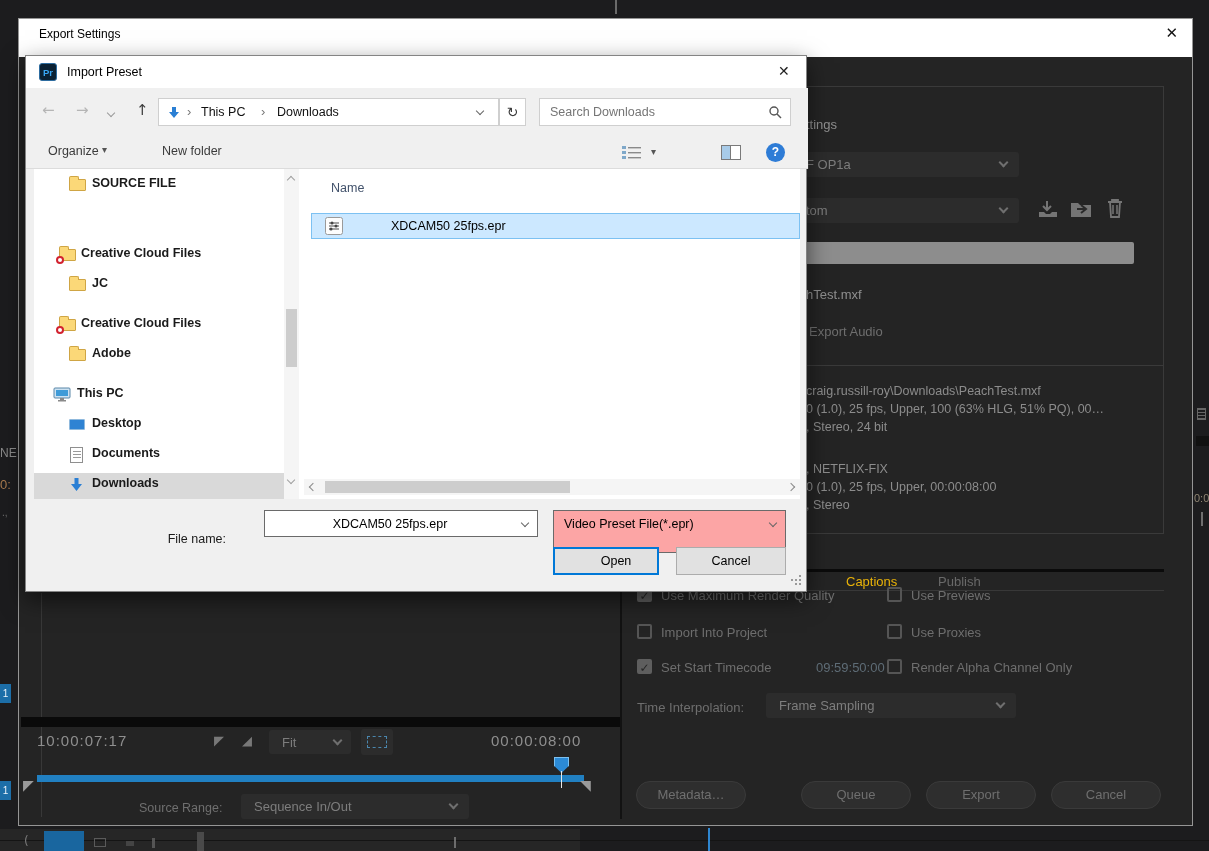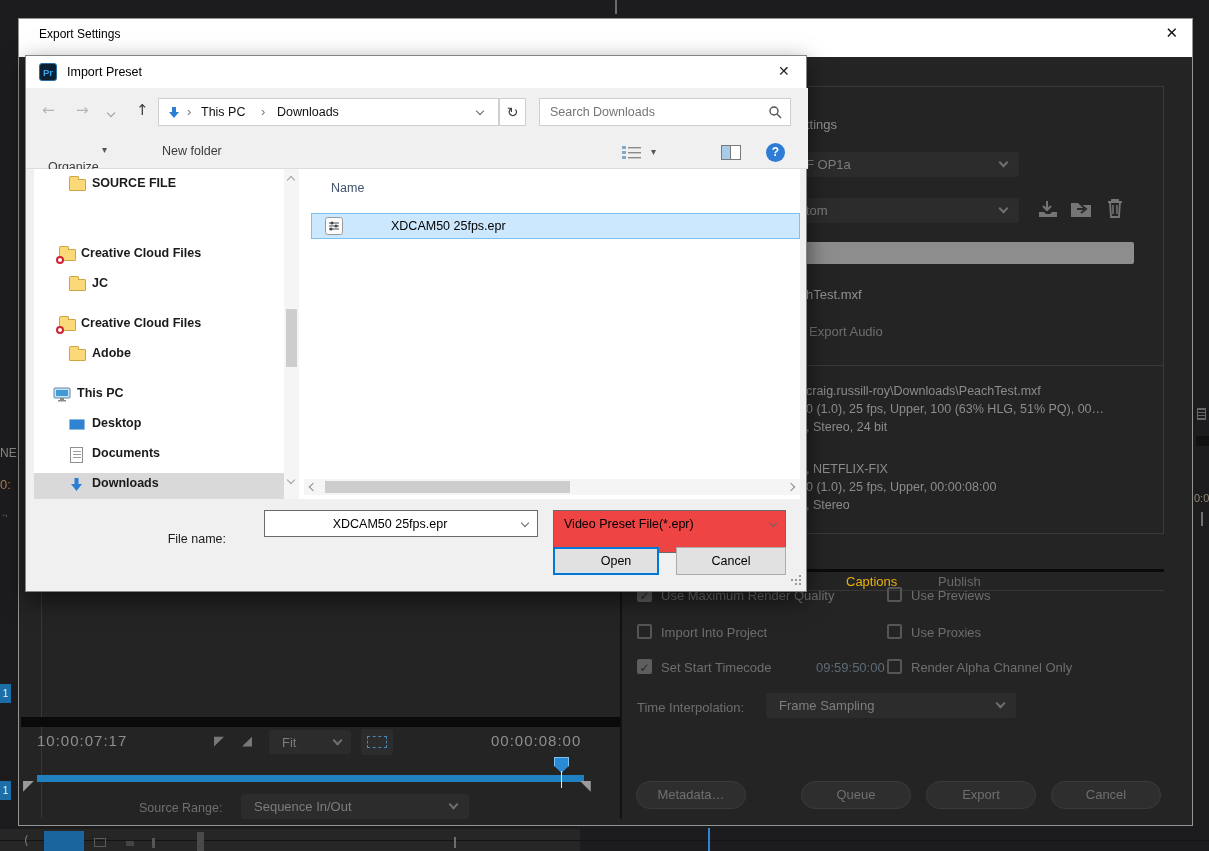--- a/index.html
+++ b/index.html
@@ -230,21 +230,21 @@
       <div class="box-w" style="left:513px;width:252px;">
         <span class="abs nw" style="left:10px;top:6px;font-size:12.5px;color:#757575;">Search Downloads</span>
         <svg class="abs" style="left:228px;top:6px;" width="14" height="14" viewBox="0 0 14 14">
           <circle cx="6" cy="6" r="4" stroke="#555" stroke-width="1.4" fill="none"></circle>
           <line x1="9" y1="9" x2="13" y2="13" stroke="#555" stroke-width="1.4"></line>
         </svg>
       </div>
     </div>
 
     <div class="abs" style="left:0;top:80px;width:782px;height:33px;background:#f0f0f0;border-bottom:1px solid #dcdcdc;">
-      <span class="abs nw" style="left:22px;top:8px;font-size:12.5px;color:#3b3b3b;margin-top:16px;">Organize</span>
+      <span class="abs nw" style="left:22px;top:8px;font-size:12.5px;color:#3b3b3b;">Organize</span>
       <span class="abs glyph" style="left:76px;top:8px;font-size:10px;color:#555;">▾</span>
       <span class="abs nw" style="left:136px;top:8px;font-size:12.5px;color:#3b3b3b;">New folder</span>
 
       <svg class="abs" style="left:595px;top:9px;" width="22" height="16" viewBox="0 0 22 16">
         <rect x="1" y="1" width="4" height="3" fill="#7fa8c9"></rect>
           <rect x="7" y="2" width="13" height="1.4" fill="#8a8a8a"></rect>
         <rect x="1" y="6" width="4" height="3" fill="#7fa8c9"></rect>
           <rect x="7" y="7" width="13" height="1.4" fill="#8a8a8a"></rect>
         <rect x="1" y="11" width="4" height="3" fill="#7fa8c9"></rect>
           <rect x="7" y="12" width="13" height="1.4" fill="#8a8a8a"></rect>
@@ -332,21 +332,21 @@
         <span class="scroll-thumb" style="left:21px;top:2px;width:245px;height:12px;"></span>
         <span class="lchev" style="left:484px;top:5px;transform:rotate(-45deg);border-color:#8a8a8a;"></span>
       </div>
     </div>
 
     <span class="abs nw" style="left:120px;top:476px;width:80px;text-align:right;font-size:12.5px;color:#1a1a1a;">File name:</span>
     <div class="abs" style="left:238px;top:454px;width:274px;height:27px;background:#fff;border:1px solid #6a6a6a;">
       <span class="abs nw" style="left:0;top:6px;width:250px;text-align:center;font-size:12.5px;color:#000;">XDCAM50 25fps.epr</span>
       <span class="lchev" style="right:9px;top:9px;"></span>
     </div>
-    <div class="abs" style="left:527px;top:454px;width:233px;height:43px;background:#ef4444;border:1px solid #6a6a6a;">
+    <div class="abs" style="left:527px;top:454px;width:233px;height:43px;background:#fca5a5;border:1px solid #6a6a6a;">
       <span class="abs nw" style="left:10px;top:6px;font-size:12.5px;color:#000;">Video Preset File(*.epr)</span>
       <span class="lchev" style="right:9px;top:9px;"></span>
     </div>
     <div class="btn-std" style="left:527px;top:491px;width:106px;height:28px;border:2px solid #0078d7;line-height:24px;padding-left:20px;">Open</div>
     <div class="btn-std" style="left:650px;top:491px;width:110px;height:28px;line-height:26px;">Cancel</div>
     <span class="abs" style="left:765px;top:523px;width:2px;height:2px;background:#9a9a9a;box-shadow:4px 0 #9a9a9a, 8px 0 #9a9a9a, 4px 4px #9a9a9a, 8px 4px #9a9a9a, 8px -4px #9a9a9a;"></span>
   </div>
 
 </div>
 

